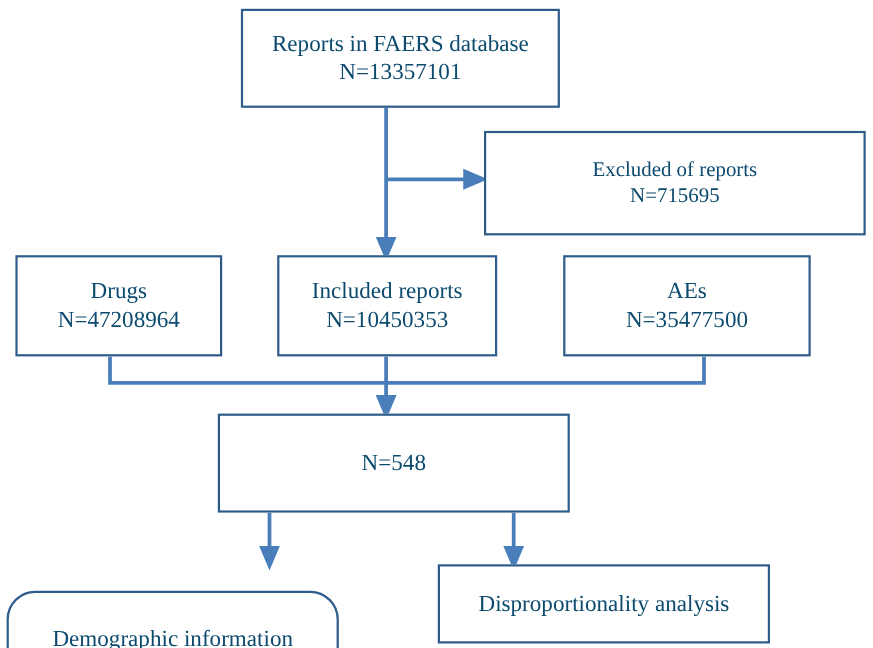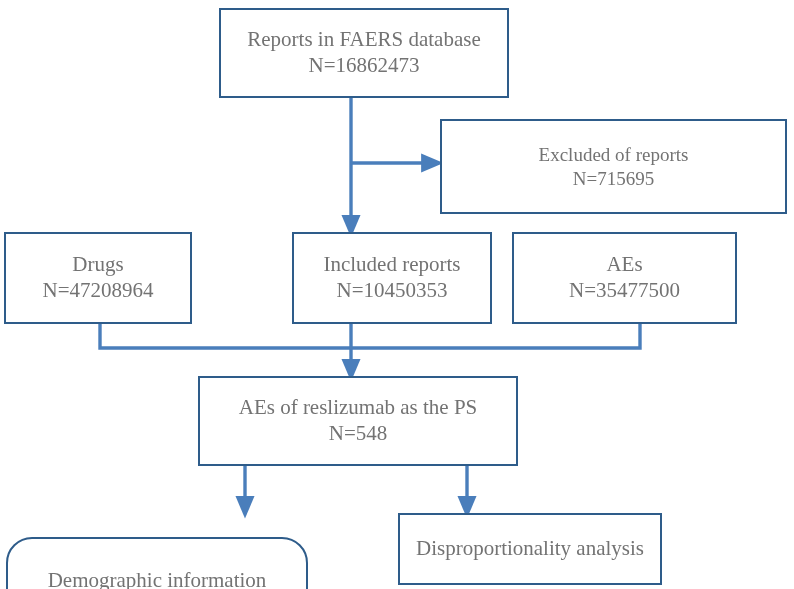--- a/index.html
+++ b/index.html
@@ -27,38 +27,38 @@
   .node {
     position: absolute;
     box-sizing: border-box;
     background: #ffffff;
     border: 2px solid #2E5C8A;
     display: flex;
     flex-direction: column;
     align-items: center;
     justify-content: center;
     text-align: center;
-    color: #737373;
+    color: #0c4a6e;
     line-height: 1.22;
     z-index: 2;
   }
   .node .line {
     display: block;
     white-space: nowrap;
   }
 
   
   #node-source      { left: 219px; top: 8px;   width: 290px; height: 90px;  font-size: 21px; }
   #node-excluded    { left: 440px; top: 119px; width: 347px; height: 95px;  font-size: 19px; }
-  #node-drugs       { left: 4px;   top: 232px; width: 188px; height: 92px;  font-size: 21px; align-items: center; }
-  #node-included    { left: 252px; top: 232px; width: 200px; height: 92px;  font-size: 21px; margin-left: 40px; }
+  #node-drugs       { left: 14px;   top: 232px; width: 188px; height: 92px;  font-size: 21px; align-items: center; }
+  #node-included    { left: 252px; top: 232px; width: 200px; height: 92px;  font-size: 21px; }
   #node-aes         { left: 512px; top: 232px; width: 225px; height: 92px;  font-size: 21px; }
   #node-ps          { left: 198px; top: 376px; width: 320px; height: 90px;  font-size: 21px; }
   #node-demographic { left: 6px;   top: 537px; width: 302px; height: 88px;  font-size: 21px; border-radius: 26px; }
-  #node-dispro      { left: 398px; top: 513px; width: 264px; height: 72px;  font-size: 21px; }
+  #node-dispro      { left: 398px; top: 513px; width: 302px; height: 72px;  font-size: 21px; }
 </style>
 </head>
 <body>
 
 <div id="canvas">
 
   <svg id="connector-layer" viewBox="0 0 794 589" width="794" height="589" xmlns="http://www.w3.org/2000/svg">
     <defs>
       <marker id="arrowhead" markerWidth="7" markerHeight="7" refX="3.2" refY="3.2" orient="auto" markerUnits="strokeWidth">
         <path d="M 0 0.4 L 6.6 3.2 L 0 6 z" fill="#4A7EBB"></path>
@@ -75,21 +75,21 @@
       <path d="M 640 324 L 640 348 L 351 348"></path>
       <path d="M 351 324 L 351 370" marker-end="url(#arrowhead)"></path>
 
       <path d="M 245 466 L 245 507" marker-end="url(#arrowhead)"></path>
       <path d="M 467 466 L 467 507" marker-end="url(#arrowhead)"></path>
     </g>
   </svg>
 
   <div class="node" id="node-source">
     <span class="line">Reports in FAERS database</span>
-    <span class="line">N=16862473</span>
+    <span class="line">N=13357101</span>
   </div>
 
   <div class="node" id="node-excluded">
     <span class="line">Excluded of reports</span>
     <span class="line">N=715695</span>
   </div>
 
   <div class="node" id="node-drugs">
     <span class="line">Drugs</span>
     <span class="line">N=47208964</span>
@@ -99,21 +99,20 @@
     <span class="line">Included reports</span>
     <span class="line">N=10450353</span>
   </div>
 
   <div class="node" id="node-aes">
     <span class="line">AEs</span>
     <span class="line">N=35477500</span>
   </div>
 
   <div class="node" id="node-ps">
-    <span class="line">AEs of reslizumab as the PS</span>
     <span class="line">N=548</span>
   </div>
 
   <div class="node" id="node-demographic">
     <span class="line">Demographic information</span>
   </div>
 
   <div class="node" id="node-dispro">
     <span class="line">Disproportionality analysis</span>
   </div>

